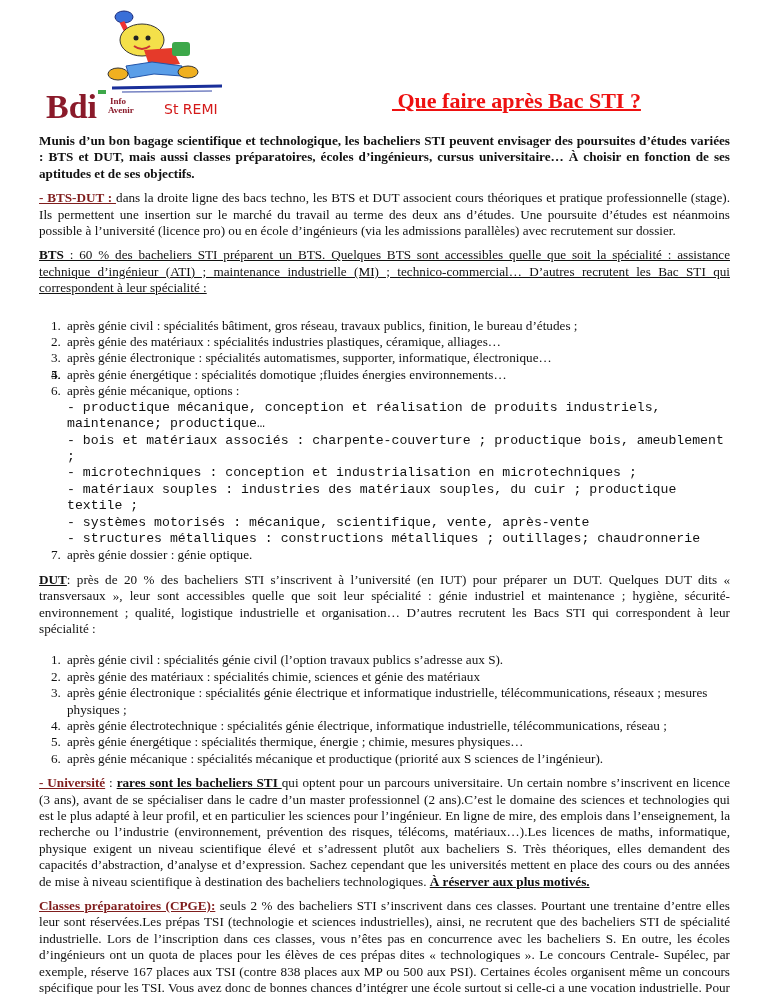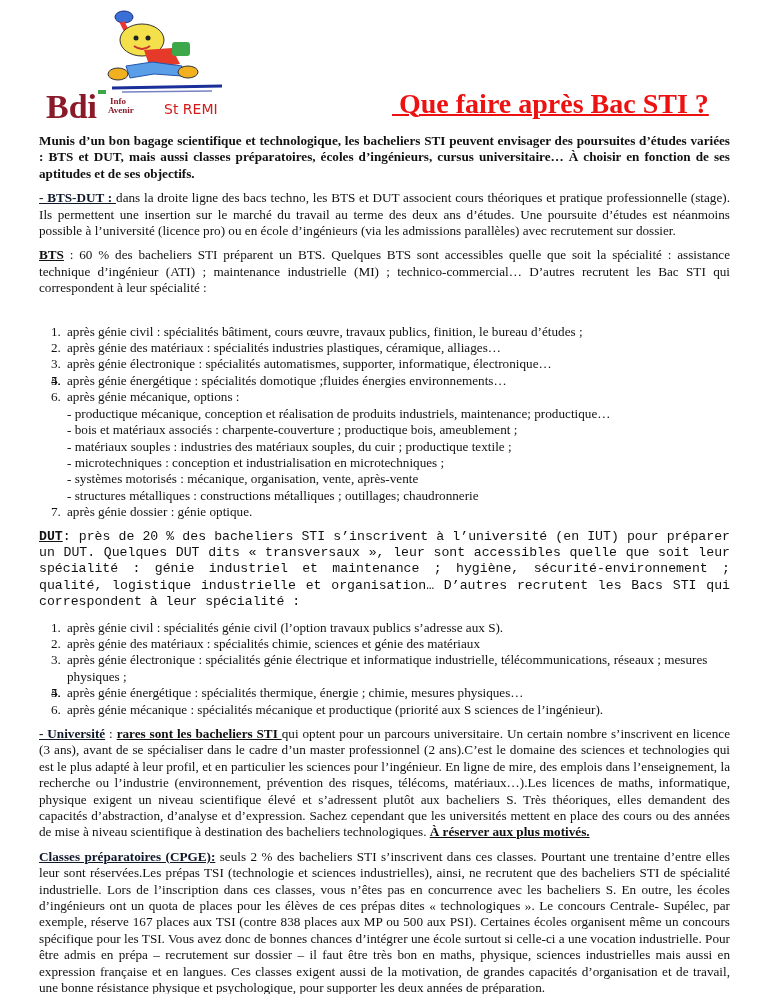--- a/index.html
+++ b/index.html
@@ -1,31 +1,31 @@
 <!DOCTYPE html>
 <html><head>
 <meta charset="utf-8">
 <style>
   html, body { margin: 0; padding: 0; background: #ffffff; }
   body { width: 768px; height: 994px; position: relative; overflow: hidden;
          font-family: "Liberation Serif", serif; color: #111; }
   .logo { position: absolute; left: 42px; top: 8px; width: 240px; height: 112px; }
-  .title { position: absolute; left: 392px; top: 88px; font-size: 28px; font-weight: bold;
+  .title { position: absolute; left: 392px; top: 88px; font-size: 22px; font-weight: bold;
            color: #ee1111; text-decoration: underline; text-decoration-thickness: 2px;
            white-space: pre; letter-spacing: 0; }
   .content { position: absolute; left: 39px; top: 133px; width: 691px;
              font-size: 13.2px; line-height: 16.4px; }
   p { margin: 0 0 8px 0; text-align: justify; }
   .intro { font-weight: bold; }
-  .red-u { color: #0f172a; font-weight: bold; text-decoration: underline; }
+  .red-u { color: #7f1d1d; font-weight: bold; text-decoration: underline; }
   .b-u { font-weight: bold; text-decoration: underline; }
   ol { margin: 0 0 8px 0; padding-left: 0; list-style: none; }
   ol li { position: relative; padding-left: 28px; }
   ol li .num { position: absolute; left: 12px; }
-  .sub { display: block; }
+  .sub { display: block; font-family: Liberation Mono, monospace; }
 </style>
 </head>
 <body>
 
 <div class="logo">
   <svg width="240" height="112" viewBox="0 0 240 112">
 
     <ellipse cx="82" cy="9" rx="9" ry="6" fill="#3a6fd8" stroke="#1a2a7a" stroke-width="1"></ellipse>
     <path d="M80 14 L86 26" stroke="#e33" stroke-width="5"></path>
 
@@ -55,50 +55,50 @@
 <div class="title"> Que faire après Bac STI ?</div>
 
 <div class="content">
 
   <p class="intro">Munis d’un bon bagage scientifique et technologique, les bacheliers STI peuvent envisager des poursuites d’études variées : BTS et DUT, mais aussi classes préparatoires, écoles d’ingénieurs, cursus universitaire… À choisir en fonction de ses aptitudes et de ses objectifs.</p>
 
   <p>
     <span class="red-u">- BTS-DUT : </span><span>dans la droite ligne des bacs techno, les BTS et DUT associent cours théoriques et pratique professionnelle (stage). Ils permettent une insertion sur le marché du travail au terme des deux ans d’études. Une poursuite d’études est néanmoins possible à l’université (licence pro) ou en école d’ingénieurs (via les admissions parallèles) avec recrutement sur dossier.</span>
   </p>
 
-  <p style="margin-bottom:27px;">
+  <p style="margin-bottom:21px;text-decoration:underline;">
     <span class="b-u">BTS</span><span> : 60 % des bacheliers STI préparent un BTS. Quelques BTS sont accessibles quelle que soit la spécialité : assistance technique d’ingénieur (ATI) ; maintenance industrielle (MI) ; technico-commercial… D’autres recrutent les Bac STI qui correspondent à leur spécialité :</span>
   </p>
 
   <ol>
-    <li><span class="num">1.</span><span>après génie civil : spécialités bâtiment, cours œuvre, travaux publics, finition, le bureau d’études ;</span></li>
+    <li><span class="num">1.</span><span>après génie civil : spécialités bâtiment, gros réseau, travaux publics, finition, le bureau d’études ;</span></li>
     <li><span class="num">2.</span><span>après génie des matériaux : spécialités industries plastiques, céramique, alliages…</span></li>
     <li><span class="num">3.</span><span>après génie électronique : spécialités automatismes, supporter, informatique, électronique…</span></li>
     <li><span class="num">4.</span></li>
     <li><span class="num">5.</span><span>après génie énergétique : spécialités domotique ;fluides énergies environnements…</span></li>
     <li><span class="num">6.</span><span>après génie mécanique, options :</span>
       <span class="sub">- productique mécanique, conception et réalisation de produits industriels, maintenance; productique…</span>
       <span class="sub">- bois et matériaux associés : charpente-couverture ; productique bois, ameublement ;</span>
+      <span class="sub">- microtechniques : conception et industrialisation en microtechniques ;</span>
       <span class="sub">- matériaux souples : industries des matériaux souples, du cuir ; productique textile ;</span>
-      <span class="sub">- microtechniques : conception et industrialisation en microtechniques ;</span>
-      <span class="sub">- systèmes motorisés : mécanique, organisation, vente, après-vente</span>
+      <span class="sub">- systèmes motorisés : mécanique, scientifique, vente, après-vente</span>
       <span class="sub">- structures métalliques : constructions métalliques ; outillages; chaudronnerie</span>
     </li>
     <li><span class="num">7.</span><span>après génie dossier : génie optique.</span></li>
   </ol>
 
-  <p style="margin-bottom:9px;font-family:Liberation Mono, monospace;">
+  <p style="margin-bottom:15px;">
     <span class="b-u">DUT</span><span>: près de 20 % des bacheliers STI s’inscrivent à l’université (en IUT) pour préparer un DUT. Quelques DUT dits « transversaux », leur sont accessibles quelle que soit leur spécialité : génie industriel et maintenance ; hygiène, sécurité-environnement ; qualité, logistique industrielle et organisation… D’autres recrutent les Bacs STI qui correspondent à leur spécialité :</span>
   </p>
 
   <ol>
     <li><span class="num">1.</span><span>après génie civil : spécialités génie civil (l’option travaux publics s’adresse aux S).</span></li>
     <li><span class="num">2.</span><span>après génie des matériaux : spécialités chimie, sciences et génie des matériaux</span></li>
     <li><span class="num">3.</span><span>après génie électronique : spécialités génie électrique et informatique industrielle, télécommunications, réseaux ; mesures physiques ;</span></li>
-    <li><span class="num">4.</span></li>
+    <li><span class="num">4.</span><span>après génie électrotechnique : spécialités génie électrique, informatique industrielle, télécommunications, réseau ;</span></li>
     <li><span class="num">5.</span><span>après génie énergétique : spécialités thermique, énergie ; chimie, mesures physiques…</span></li>
     <li><span class="num">6.</span><span>après génie mécanique : spécialités mécanique et productique (priorité aux S sciences de l’ingénieur).</span></li>
   </ol>
 
   <p>
     <span class="red-u">- Université</span><span> : </span><span class="b-u">rares sont les bacheliers STI </span><span>qui optent pour un parcours universitaire. Un certain nombre s’inscrivent en licence (3 ans), avant de se spécialiser dans le cadre d’un master professionnel (2 ans).C’est le domaine des sciences et technologies qui est le plus adapté à leur profil, et en particulier les sciences pour l’ingénieur. En ligne de mire, des emplois dans l’enseignement, la recherche ou l’industrie (environnement, prévention des risques, télécoms, matériaux…).Les licences de maths, informatique, physique exigent un niveau scientifique élevé et s’adressent plutôt aux bacheliers S. Très théoriques, elles demandent des capacités d’abstraction, d’analyse et d’expression. Sachez cependant que les universités mettent en place des cours ou des années de mise à niveau scientifique à destination des bacheliers technologiques. </span><span class="b-u">À réserver aux plus motivés.</span>
   </p>
 
   <p>
     <span class="red-u">Classes préparatoires (CPGE):</span><span> seuls 2 % des bacheliers STI s’inscrivent dans ces classes. Pourtant une trentaine d’entre elles leur sont réservées.Les prépas TSI (technologie et sciences industrielles), ainsi, ne recrutent que des bacheliers STI de spécialité industrielle. Lors de l’inscription dans ces classes, vous n’êtes pas en concurrence avec les bacheliers S. En outre, les écoles d’ingénieurs ont un quota de places pour les élèves de ces prépas dites « technologiques ». Le concours Centrale- Supélec, par exemple, réserve 167 places aux TSI (contre 838 places aux MP ou 500 aux PSI). Certaines écoles organisent même un concours spécifique pour les TSI. Vous avez donc de bonnes chances d’intégrer une école surtout si celle-ci a une vocation industrielle. Pour être admis en prépa – recrutement sur dossier – il faut être très bon en maths, physique, sciences industrielles mais aussi en expression française et en langues. Ces classes exigent aussi de la motivation, de grandes capacités d’organisation et de travail, une bonne résistance physique et psychologique, pour supporter les deux années de préparation.</span>

